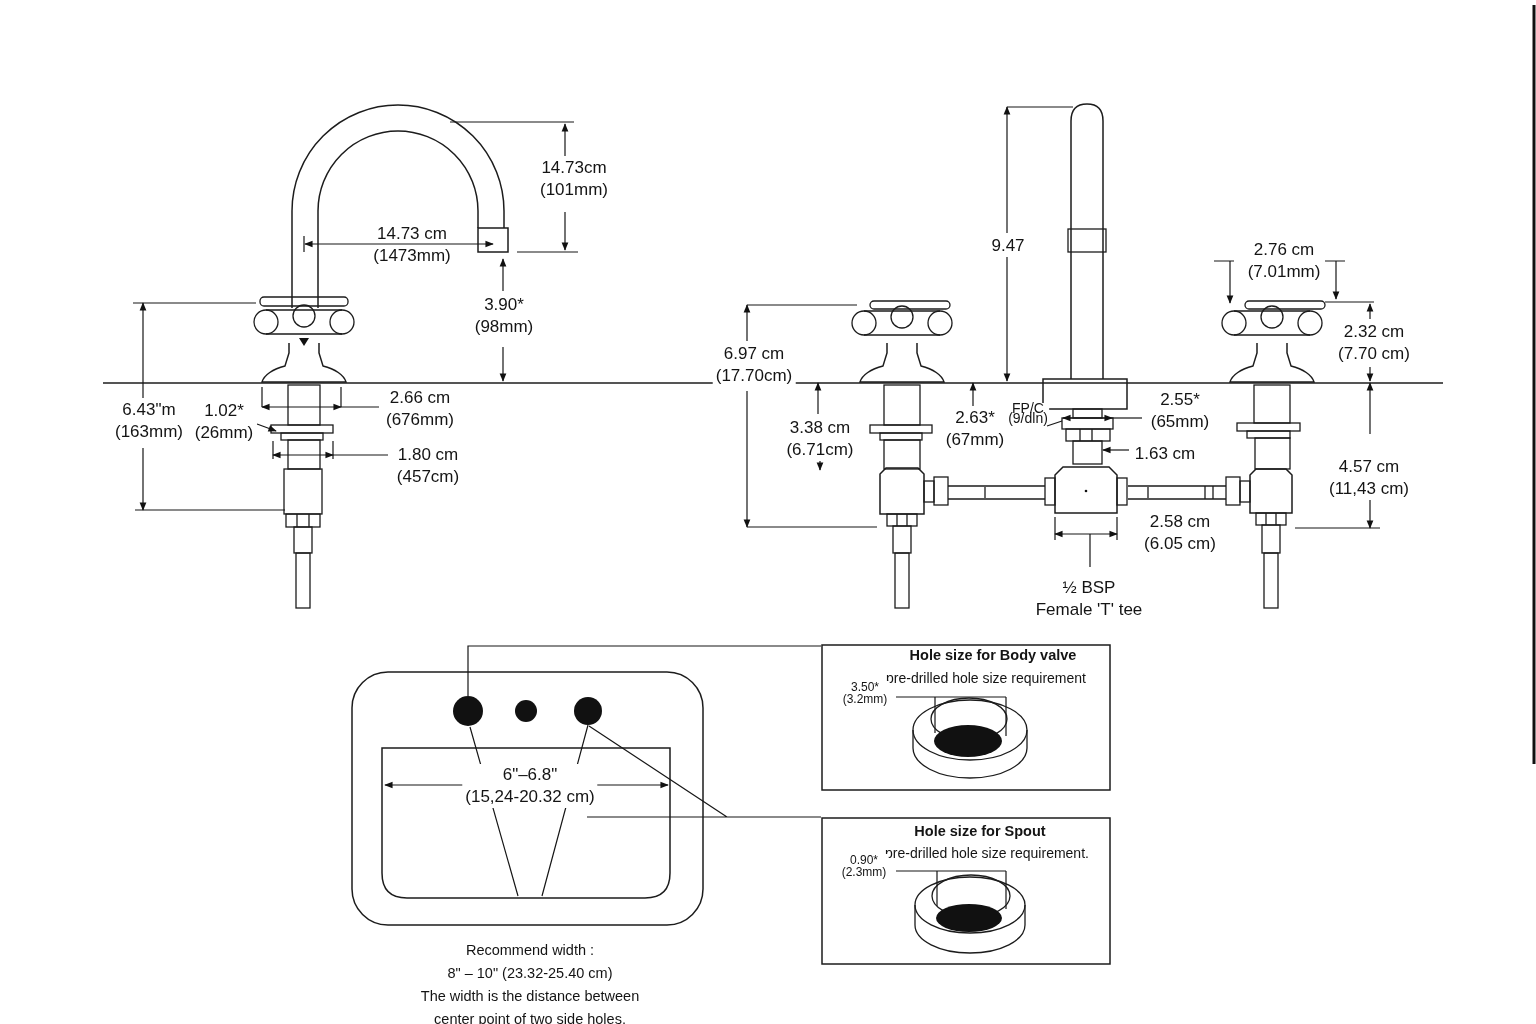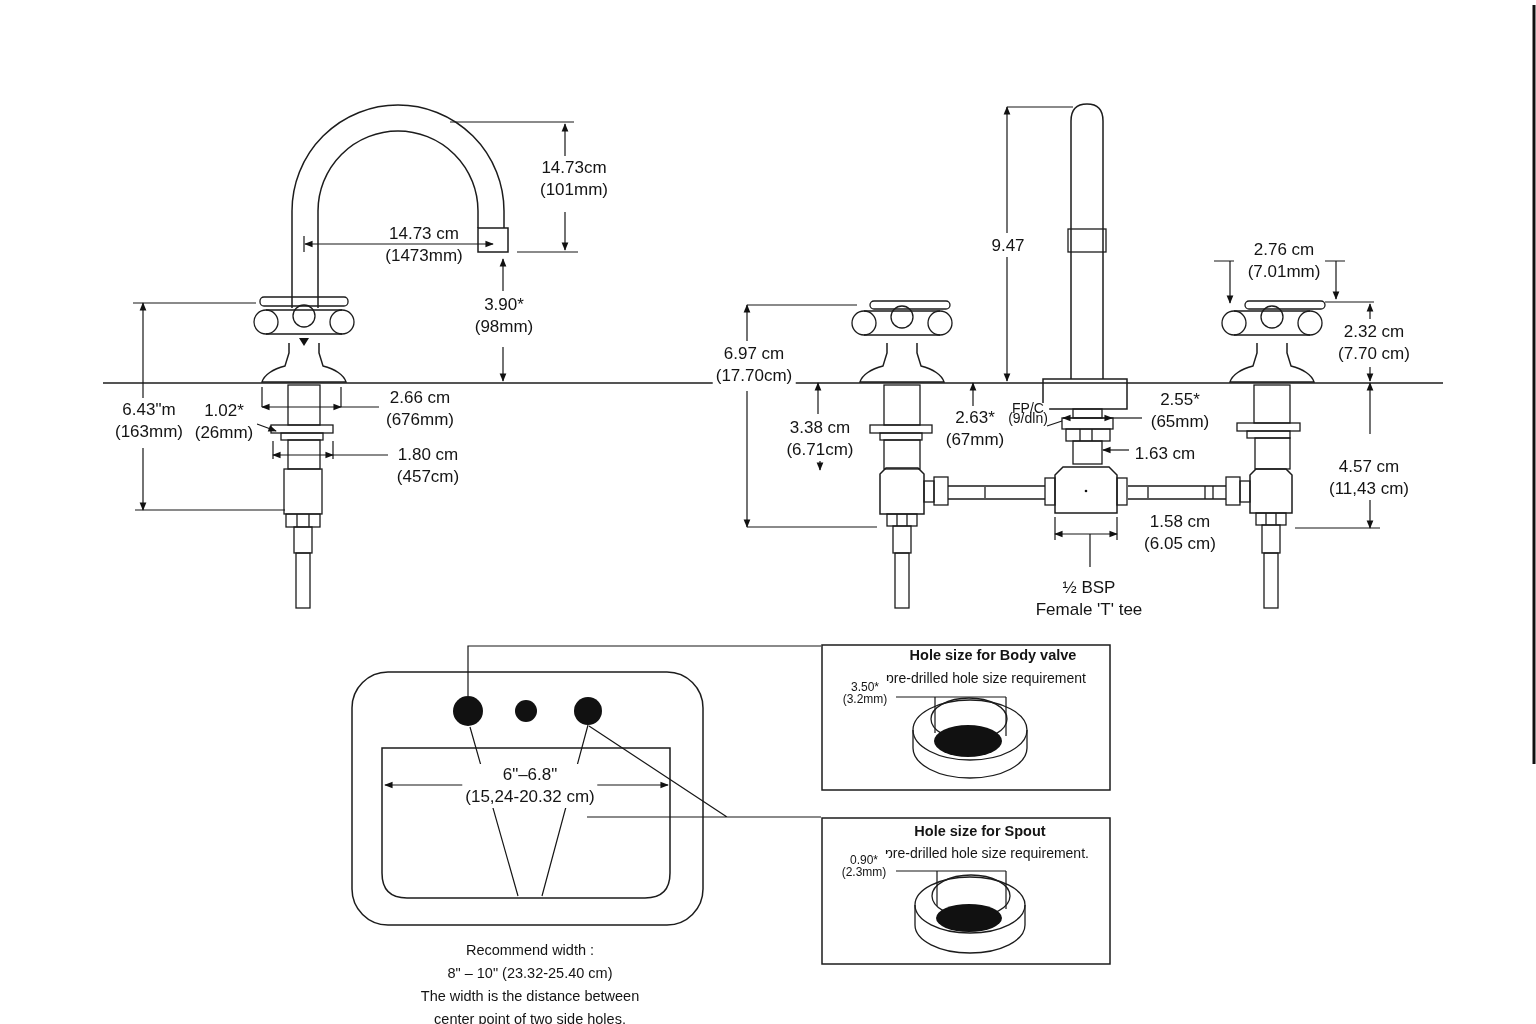--- a/index.html
+++ b/index.html
@@ -5,21 +5,21 @@
   html,body{margin:0;padding:0;background:#e8e8e8;}
   .stage{position:relative;width:1536px;height:1024px;background:#ffffff;overflow:hidden;
          font-family:"Liberation Sans",sans-serif;color:#141414;}
   .stage svg{position:absolute;left:0;top:0;}
   .ln{fill:none;stroke:#1c1c1c;stroke-width:1.5;}
   .ln2{fill:none;stroke:#1c1c1c;stroke-width:1.3;}
   .dm{fill:none;stroke:#161616;stroke-width:1.2;}
   .fill{fill:#111;stroke:none;}
   .lbl{position:absolute;transform:translateX(-50%);text-align:center;white-space:nowrap;
        font-size:17px;line-height:22px;background:#fff;padding:0 3px;}
-  .trans{background:transparent;margin-left:12px;}
+  .trans{background:transparent;}
   .s10{font-size:12px;line-height:12px;padding:0 2px;text-align:center;}
   .s8{font-size:14px;line-height:10px;padding:0 1px;}
   .note{font-size:14.5px;line-height:23px;background:transparent;}
   .btitle{font-size:14.5px;font-weight:bold;line-height:18px;}
   .bsub{font-size:14px;line-height:17px;}
 </style>
 </head>
 <body>
 
 <div class="stage">
@@ -255,21 +255,21 @@
 <div class="lbl s8" style="left:1028px;top:403px">
   <div>FP/C</div>
   <div>(9/dln)</div>
 </div>
 <div class="lbl" style="left:1180px;top:389px">
   <div>2.55*</div>
   <div>(65mm)</div>
 </div>
 <div class="lbl" style="left:1165px;top:443px">1.63 cm</div>
 <div class="lbl" style="left:1180px;top:511px">
-  <div>1.58 cm</div>
+  <div>2.58 cm</div>
   <div>(6.05 cm)</div>
 </div>
 <div class="lbl" style="left:1369px;top:456px">
   <div>4.57 cm</div>
   <div>(11,43 cm)</div>
 </div>
 <div class="lbl" style="left:1089px;top:577px">
   <div>½ BSP</div>
   <div>Female 'T' tee</div>
 </div>

